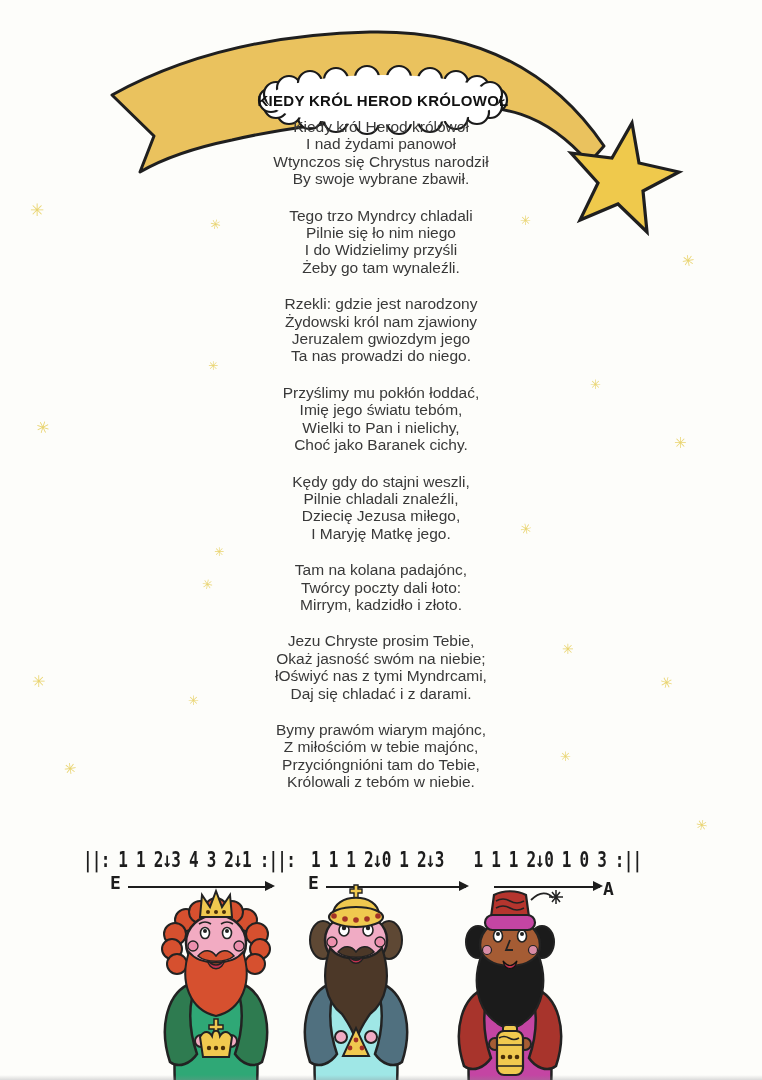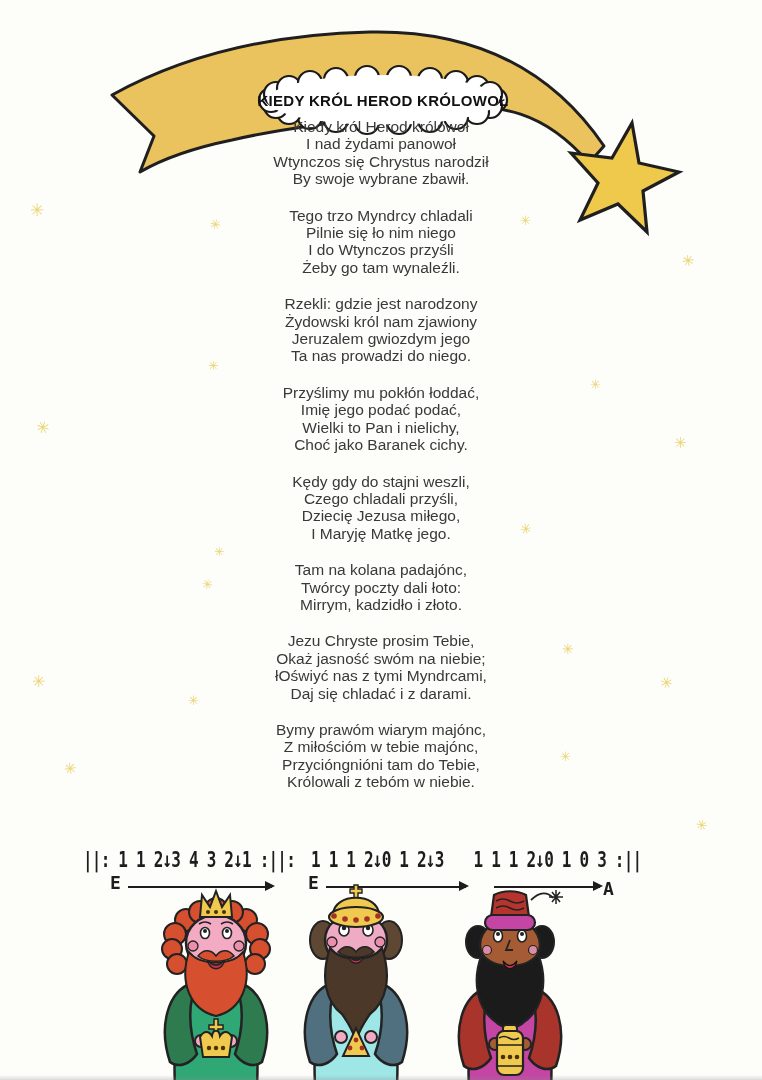--- a/index.html
+++ b/index.html
@@ -112,38 +112,38 @@
   <div class="lyrics">
     <div class="verse">
       <div>Kiedy król Herod królowoł</div>
       <div>I nad żydami panowoł</div>
       <div>Wtynczos się Chrystus narodził</div>
       <div>By swoje wybrane zbawił.</div>
     </div>
     <div class="verse">
       <div>Tego trzo Myndrcy chladali</div>
       <div>Pilnie się ło nim niego</div>
-      <div>I do Wtynczos przyśli</div>
+      <div>I do Widzielimy przyśli</div>
       <div>Żeby go tam wynaleźli.</div>
     </div>
     <div class="verse">
       <div>Rzekli: gdzie jest narodzony</div>
       <div>Żydowski król nam zjawiony</div>
       <div>Jeruzalem gwiozdym jego</div>
       <div>Ta nas prowadzi do niego.</div>
     </div>
     <div class="verse">
       <div>Przyślimy mu pokłón łoddać,</div>
-      <div>Imię jego podać podać,</div>
+      <div>Imię jego światu tebóm,</div>
       <div>Wielki to Pan i nielichy,</div>
       <div>Choć jako Baranek cichy.</div>
     </div>
     <div class="verse">
       <div>Kędy gdy do stajni weszli,</div>
-      <div>Czego chladali przyśli,</div>
+      <div>Pilnie chladali znaleźli,</div>
       <div>Dziecię Jezusa miłego,</div>
       <div>I Maryję Matkę jego.</div>
     </div>
     <div class="verse">
       <div>Tam na kolana padajónc,</div>
       <div>Twórcy poczty dali łoto:</div>
       <div>Mirrym, kadzidło i złoto.</div>
     </div>
     <div class="verse">
       <div>Jezu Chryste prosim Tebie,</div>

